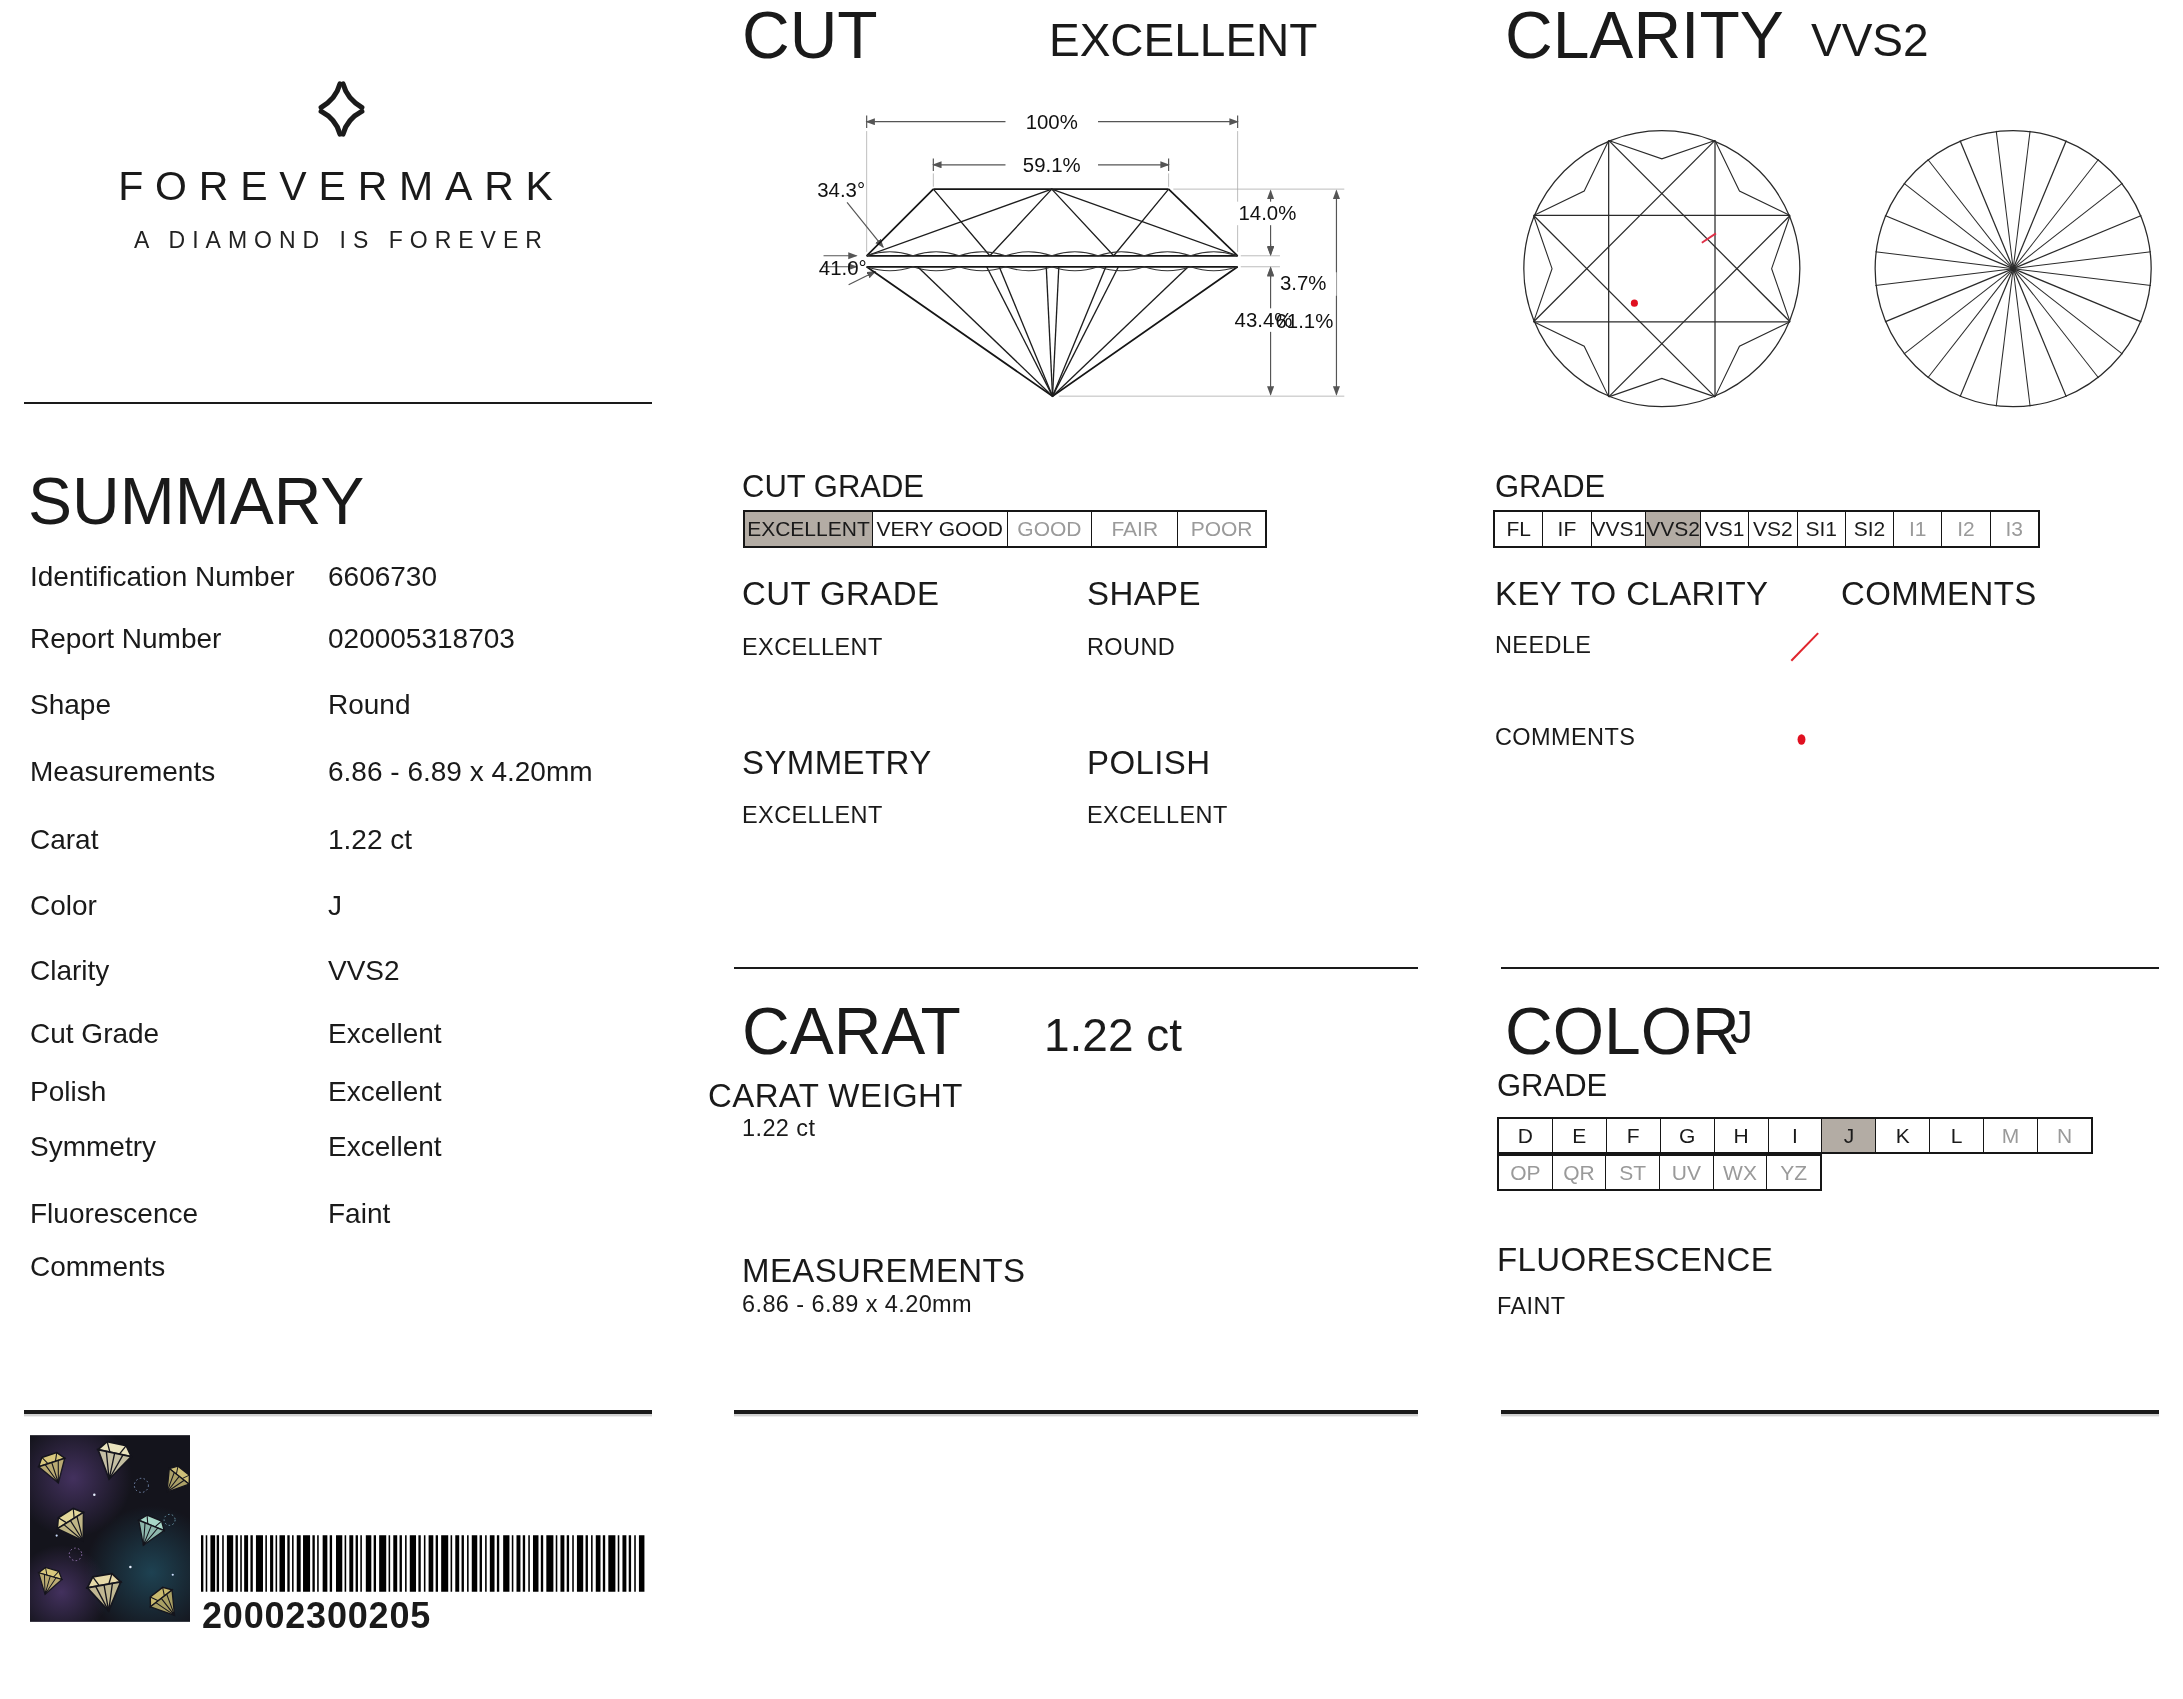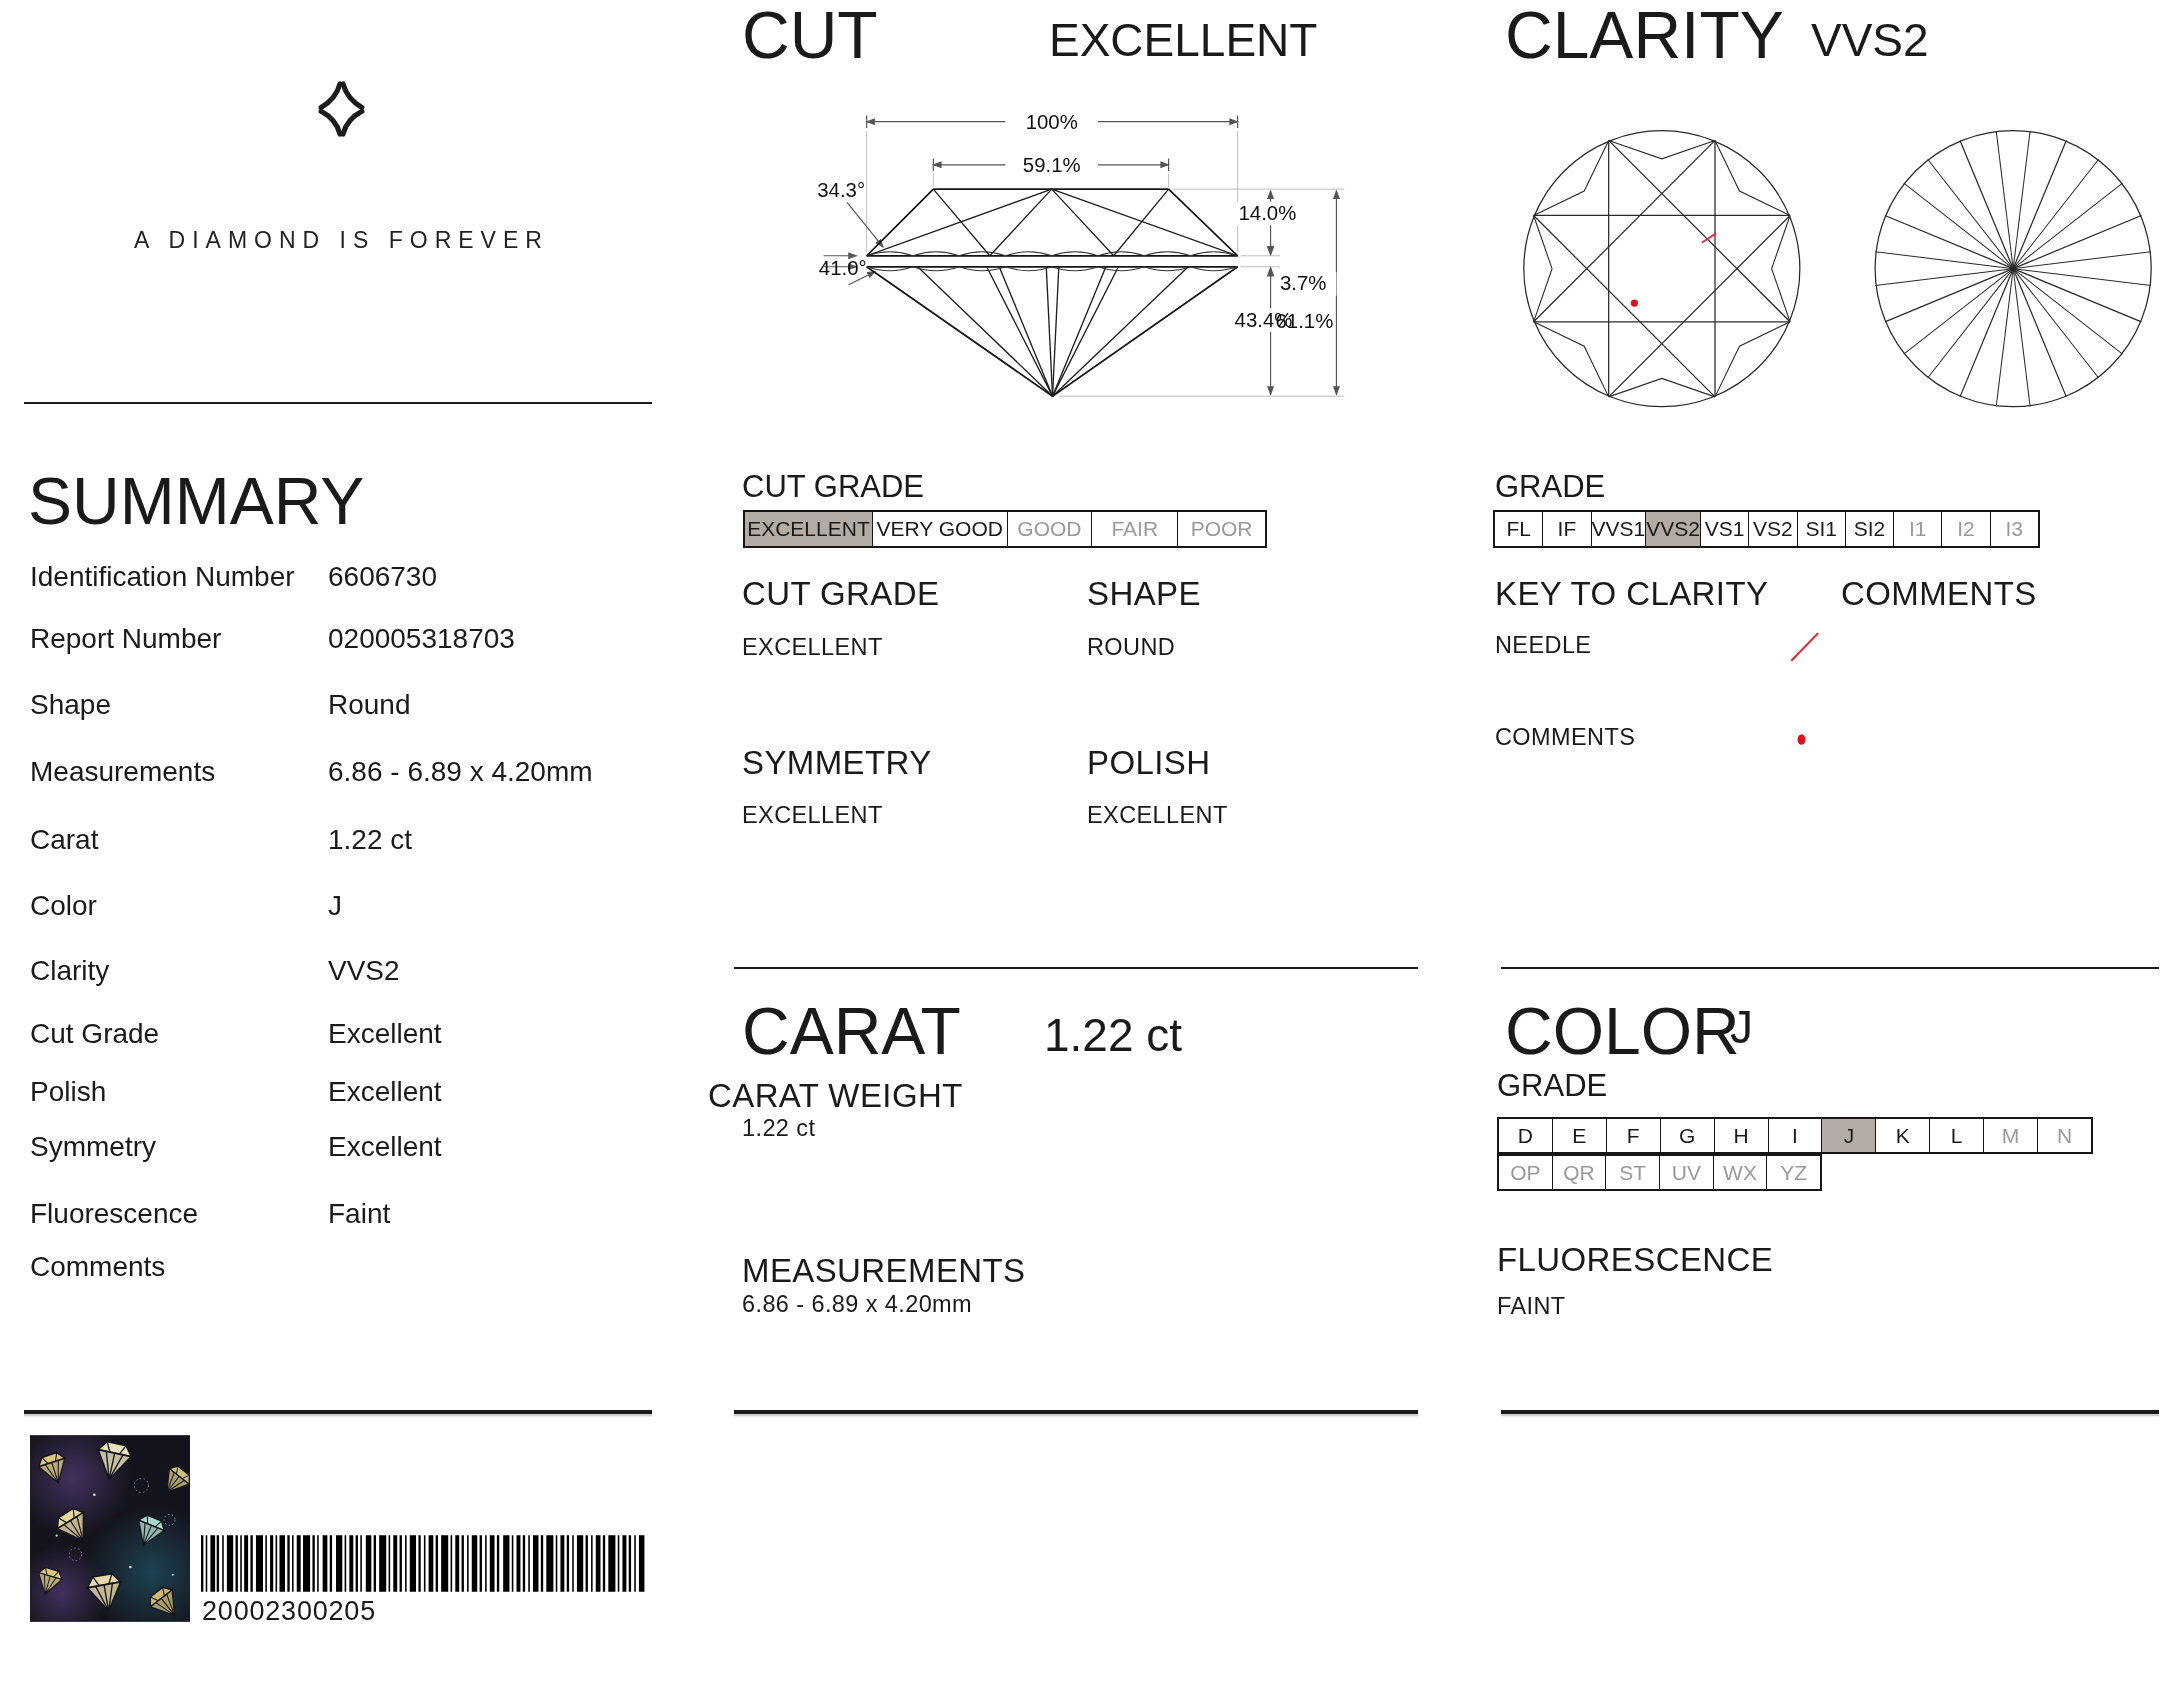--- a/index.html
+++ b/index.html
@@ -16,36 +16,39 @@
   .rule.heavy{box-shadow:0 2.4px 0 rgba(0,0,0,.18);}
   .scale{position:absolute;display:flex;border:2.4px solid #161616;box-sizing:border-box;background:#fff;}
   .scale .cell{display:flex;align-items:center;justify-content:center;border-right:1.6px solid #161616;
                box-sizing:border-box;font-size:21px;white-space:nowrap;color:#1a1a1a;}
   .scale .cell:last-child{border-right:none;}
   .scale .cell.sel{background:#b3aca4;}
   .scale .cell.dim{color:#9a9a9a;}
   .brand{position:absolute;left:102px;width:479px;text-align:center;}
   .brandname{font-size:41px;letter-spacing:11.8px;text-indent:11.8px;}
   .tagline{font-size:23px;letter-spacing:7px;text-indent:7px;color:#222;}
-  .bcnum{font-size:27px;letter-spacing:0.8px;}
+  .bcnum{font-size:36px;letter-spacing:0.8px;font-weight:bold;}
   svg text{font-family:"Liberation Sans",sans-serif;}
 </style>
 </head>
 <body>
 
 <div class="page">
 
   <svg class="abs" style="left:317px;top:80px" width="49" height="58" viewBox="0 0 62 74">
     <g fill="none" stroke="#1b1b1b" stroke-width="6.5" stroke-linecap="round">
       <path d="M33 5 Q38 24 57 35"></path>
       <path d="M57 40 Q38 50 33 69"></path>
       <path d="M29 69 Q24 50 5 40"></path>
       <path d="M5 35 Q24 24 29 5"></path>
     </g>
   </svg>
+  <div class="brand abs" style="top:166px">
+    <span class="brandname">FOREVERMARK</span>
+  </div>
   <div class="brand abs" style="top:229px">
     <span class="tagline">A DIAMOND IS FOREVER</span>
   </div>
   <div class="rule" style="left:23.5px;top:402px;width:628px;height:2.4px"></div>
 
   <div class="abs t1" style="left:28px;top:468px">SUMMARY</div>
 
   <div class="abs sumtxt" style="left:30px;top:563px">Identification Number</div>
   <div class="abs sumtxt" style="left:328px;top:563px">6606730</div>
   <div class="abs sumtxt" style="left:30px;top:625px">Report Number</div>

